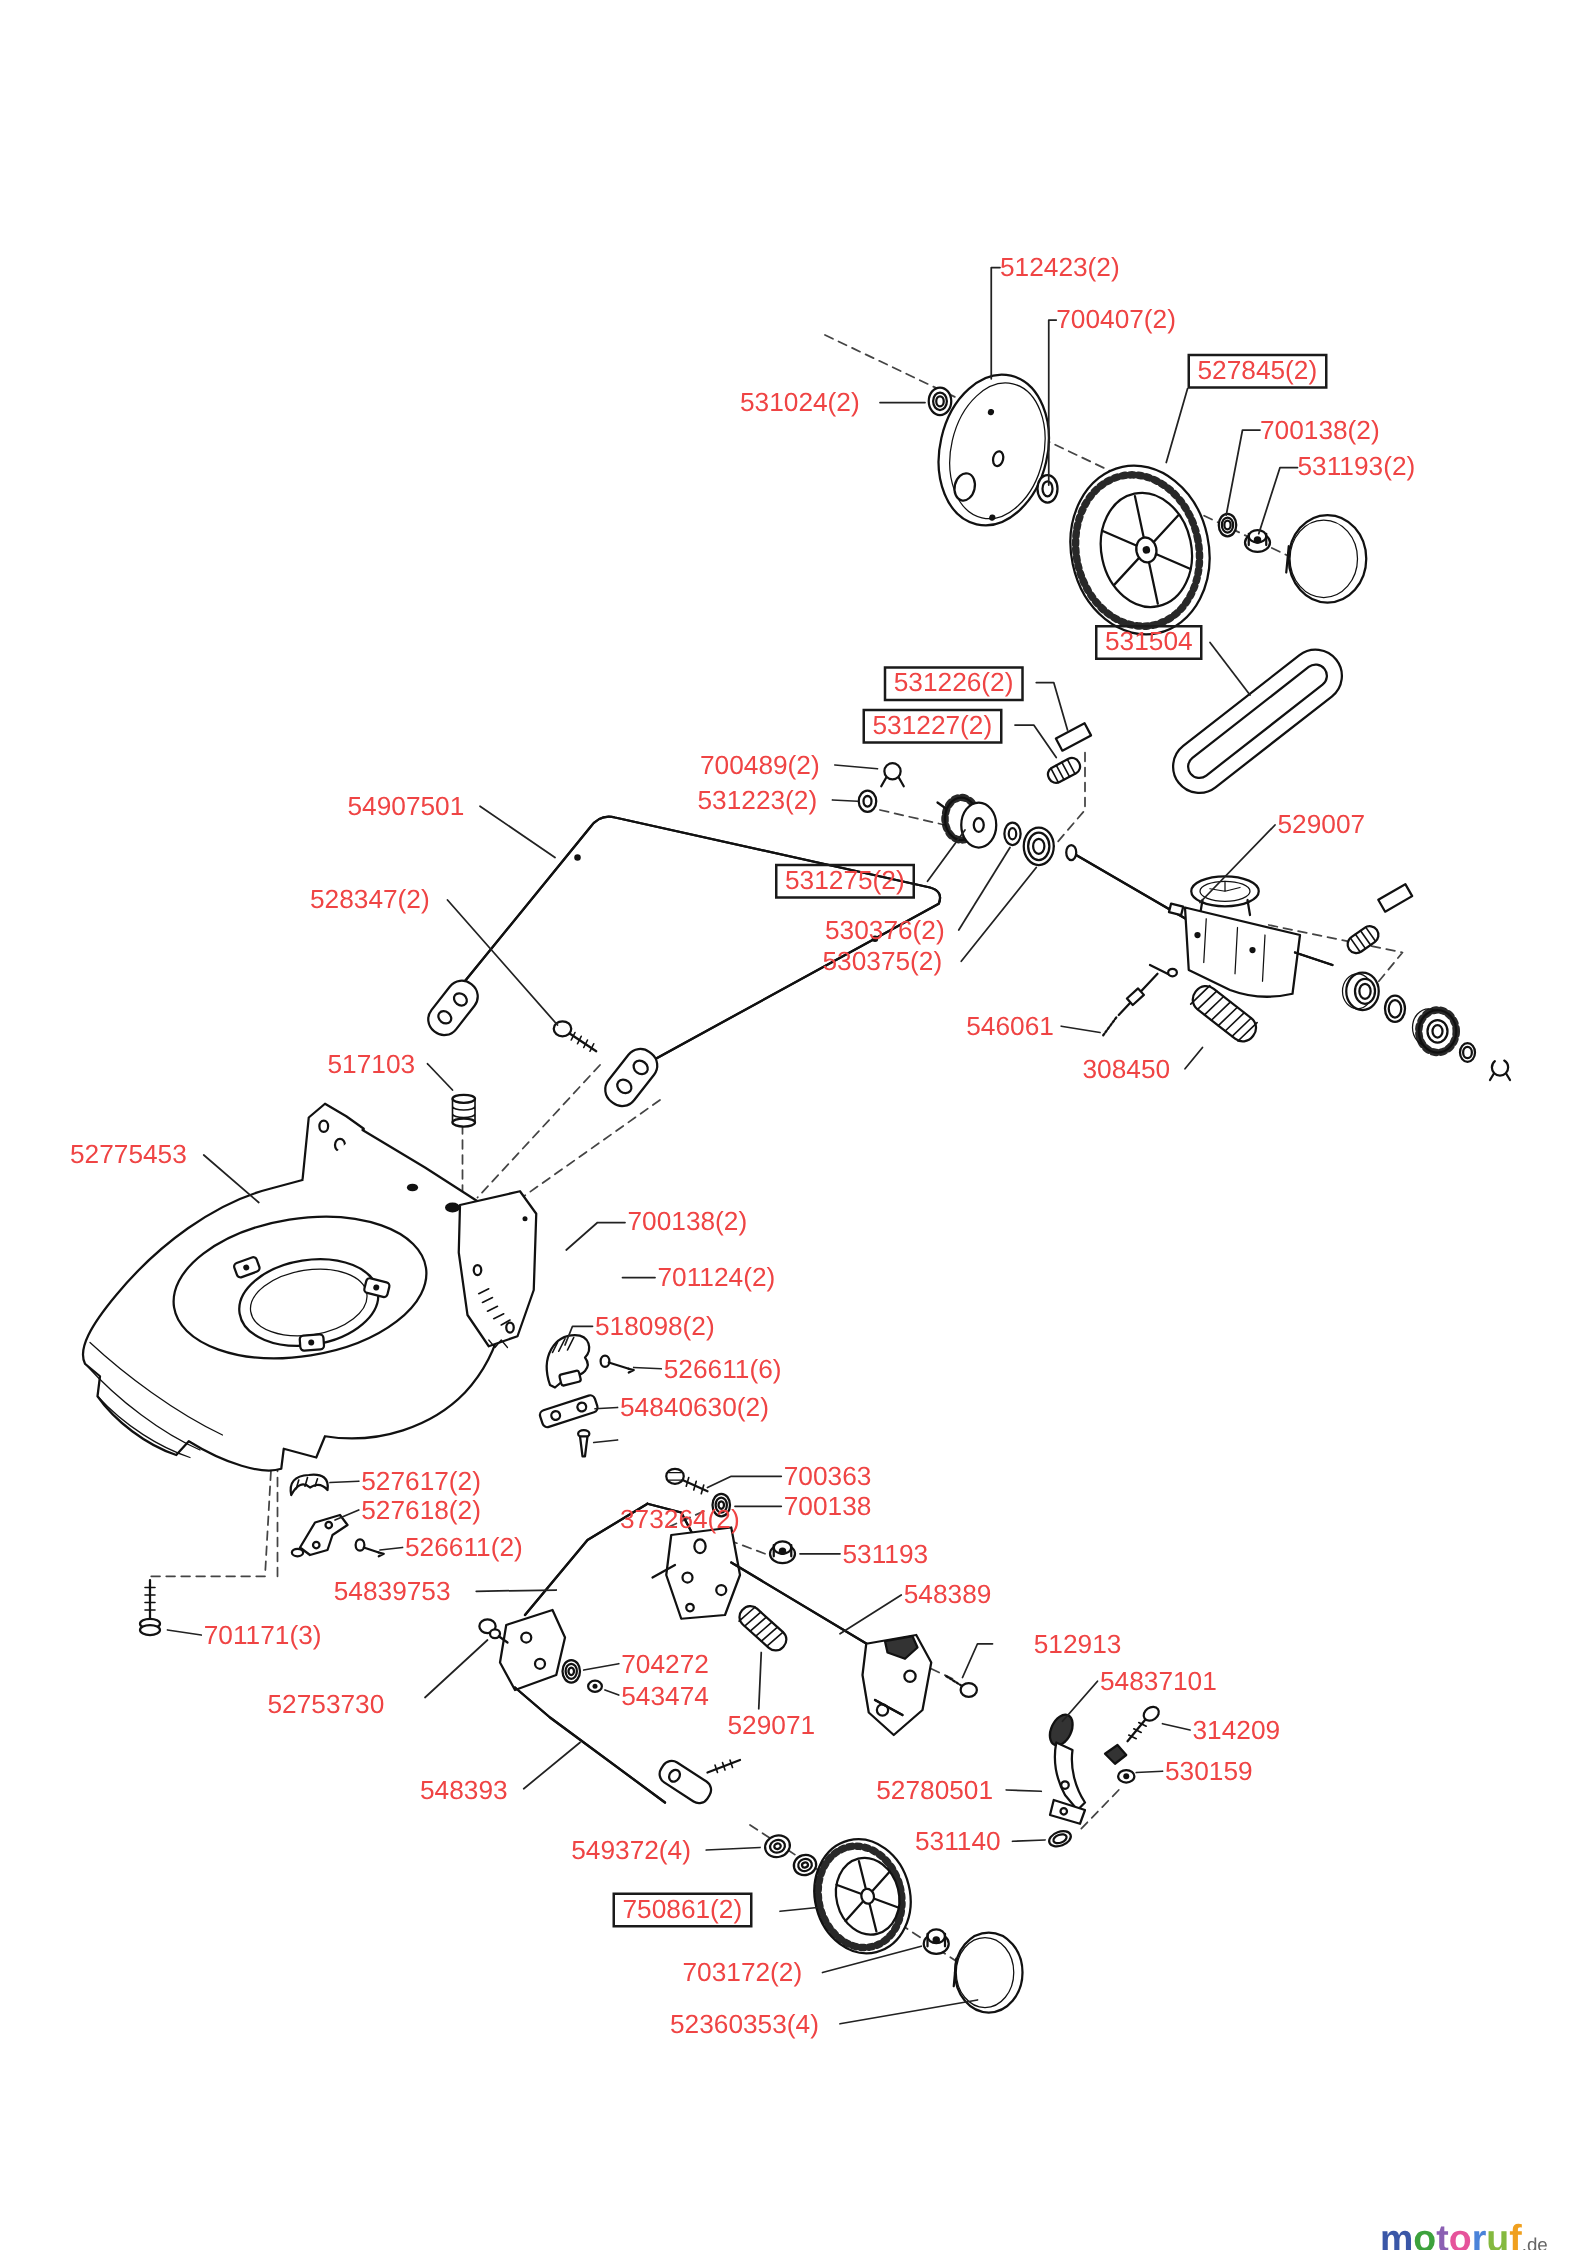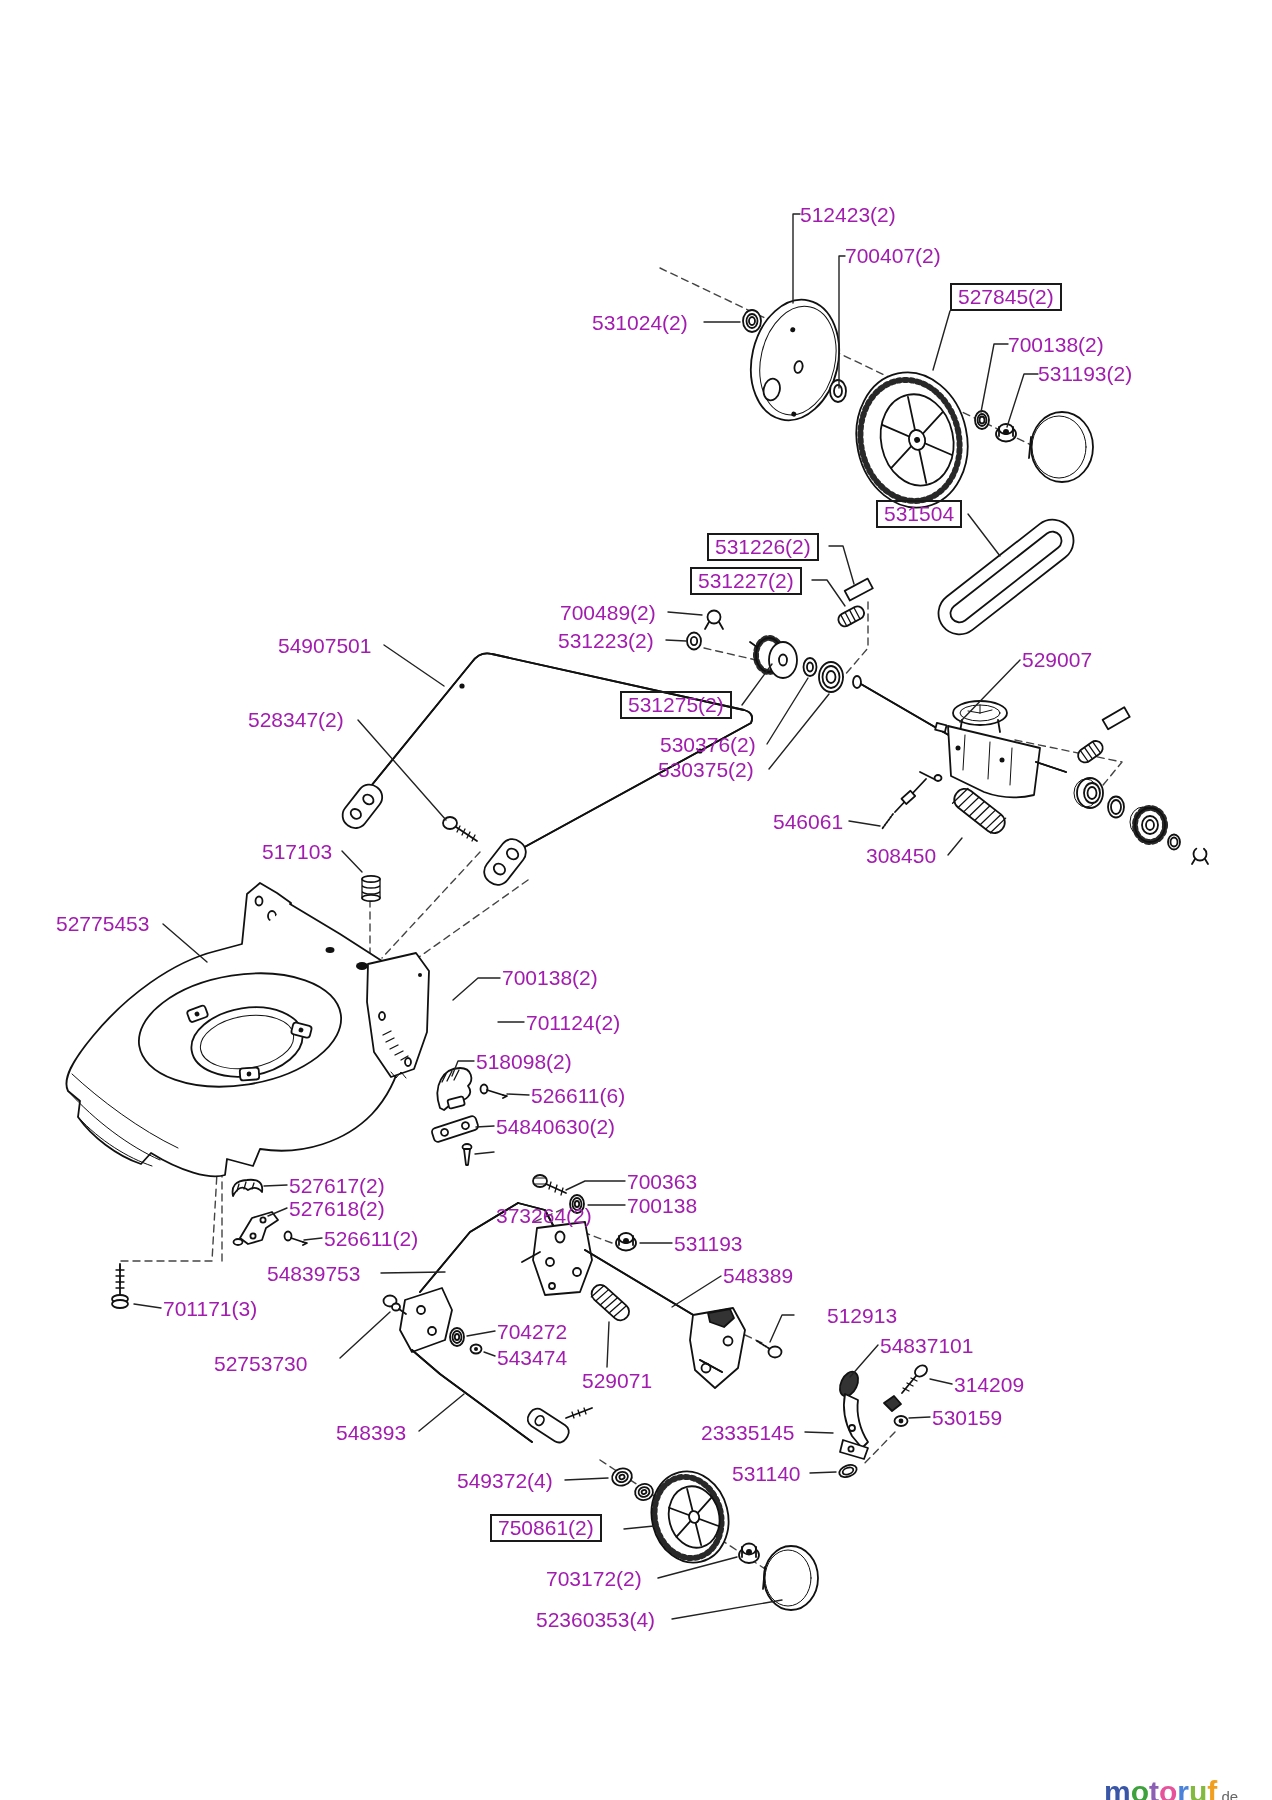--- a/index.html
+++ b/index.html
@@ -10,21 +10,21 @@
   #art path,#art ellipse,#art rect,#art circle,#art line,#art polyline,#art polygon{
     stroke:#111;fill:none;stroke-width:1.8;stroke-linecap:round;stroke-linejoin:round;}
   #art .f{fill:#fff;}
   #art .dk{fill:#111;stroke:none;}
   #art .gy{fill:#333;stroke:#111;}
   #art .dash{stroke-dasharray:7 5;stroke-width:1.4;stroke:#444;}
   #art .lead{stroke-width:1.4;stroke:#222;}
   #art .tread{stroke-width:6;stroke-dasharray:2.5 4;opacity:.9;}
   #art .thin{stroke-width:1;}
   #art .coil{stroke-width:1.3;}
-  .lbl{position:absolute;font-size:21px;line-height:24px;color:#a21caf;white-space:nowrap;}
+  .lbl{position:absolute;font-size:21px;line-height:24px;color:#ef4444;white-space:nowrap;}
   .boxed{border:2px solid #1a1a1a;padding:0 6px;}
   #logo{position:absolute;left:1104px;top:1775px;font-family:Liberation Sans, sans-serif;
         font-weight:700;font-size:30px;line-height:34px;letter-spacing:0;}
   #logo .de{font-size:15px;font-weight:400;color:#666;}
   .c0{color:#3a57a7}.c1{color:#3da23d}.c2{color:#8b5fb3}.c3{color:#e6539b}
   .c4{color:#4a83d9}.c5{color:#84b93f}.c6{color:#f0a01e}
 </style>
 </head>
 <body>
 
@@ -527,21 +527,21 @@
 <div class="lbl" style="left:674px;top:1232px">531193</div>
 <div class="lbl" style="left:267px;top:1262px">54839753</div>
 <div class="lbl" style="left:723px;top:1264px">548389</div>
 <div class="lbl" style="left:827px;top:1304px">512913</div>
 <div class="lbl" style="left:880px;top:1334px">54837101</div>
 <div class="lbl" style="left:214px;top:1352px">52753730</div>
 <div class="lbl" style="left:497px;top:1320px">704272</div>
 <div class="lbl" style="left:497px;top:1346px">543474</div>
 <div class="lbl" style="left:582px;top:1369px">529071</div>
 <div class="lbl" style="left:954px;top:1373px">314209</div>
-<div class="lbl" style="left:701px;top:1421px">23335145</div>
+<div class="lbl" style="left:701px;top:1421px">52780501</div>
 <div class="lbl" style="left:932px;top:1406px">530159</div>
 <div class="lbl" style="left:336px;top:1421px">548393</div>
 <div class="lbl" style="left:732px;top:1462px">531140</div>
 <div class="lbl" style="left:457px;top:1469px">549372(4)</div>
 <div class="lbl boxed" style="left:490px;top:1514px">750861(2)</div>
 <div class="lbl" style="left:546px;top:1567px">703172(2)</div>
 <div class="lbl" style="left:536px;top:1608px">52360353(4)</div>
 
 <div id="logo">
   <span class="c0">m</span><span class="c1">o</span><span class="c2">t</span><span class="c3">o</span><span class="c4">r</span><span class="c5">u</span><span class="c6">f</span><span class="de">.de</span>

